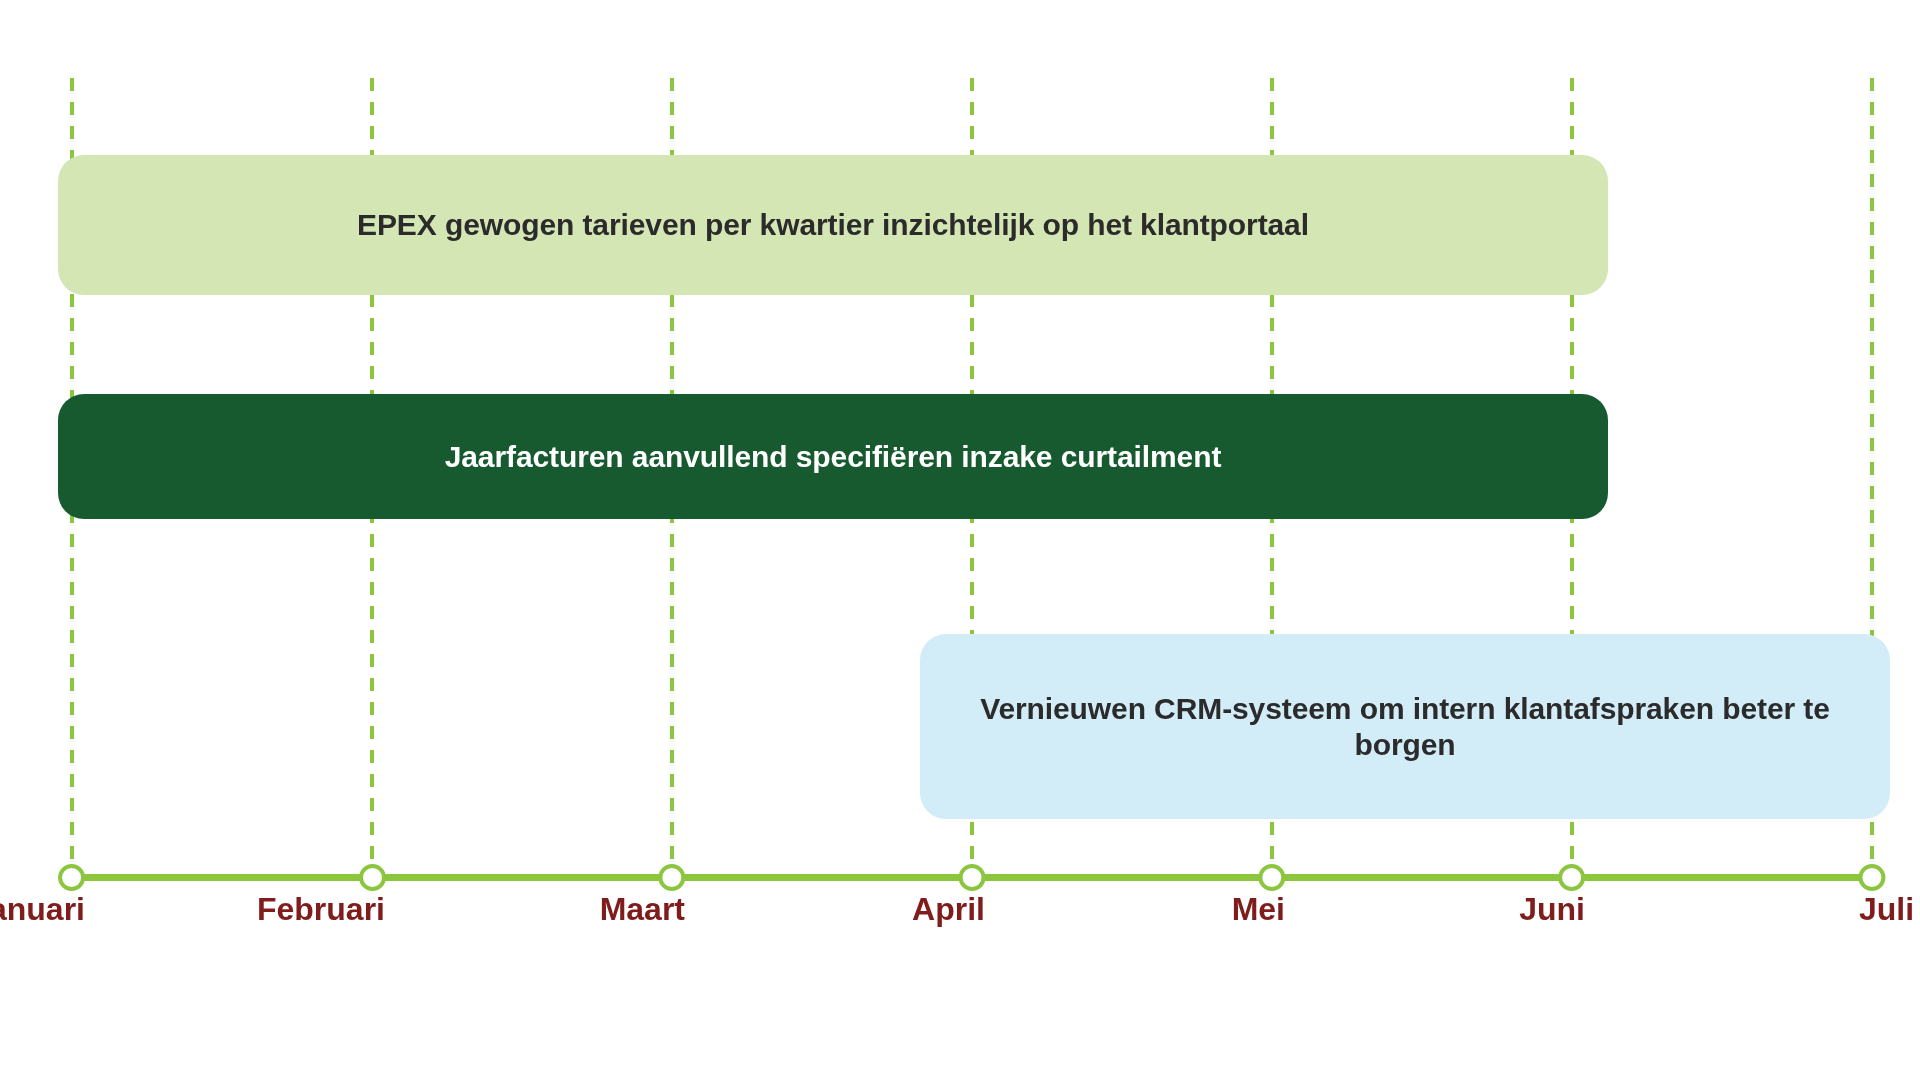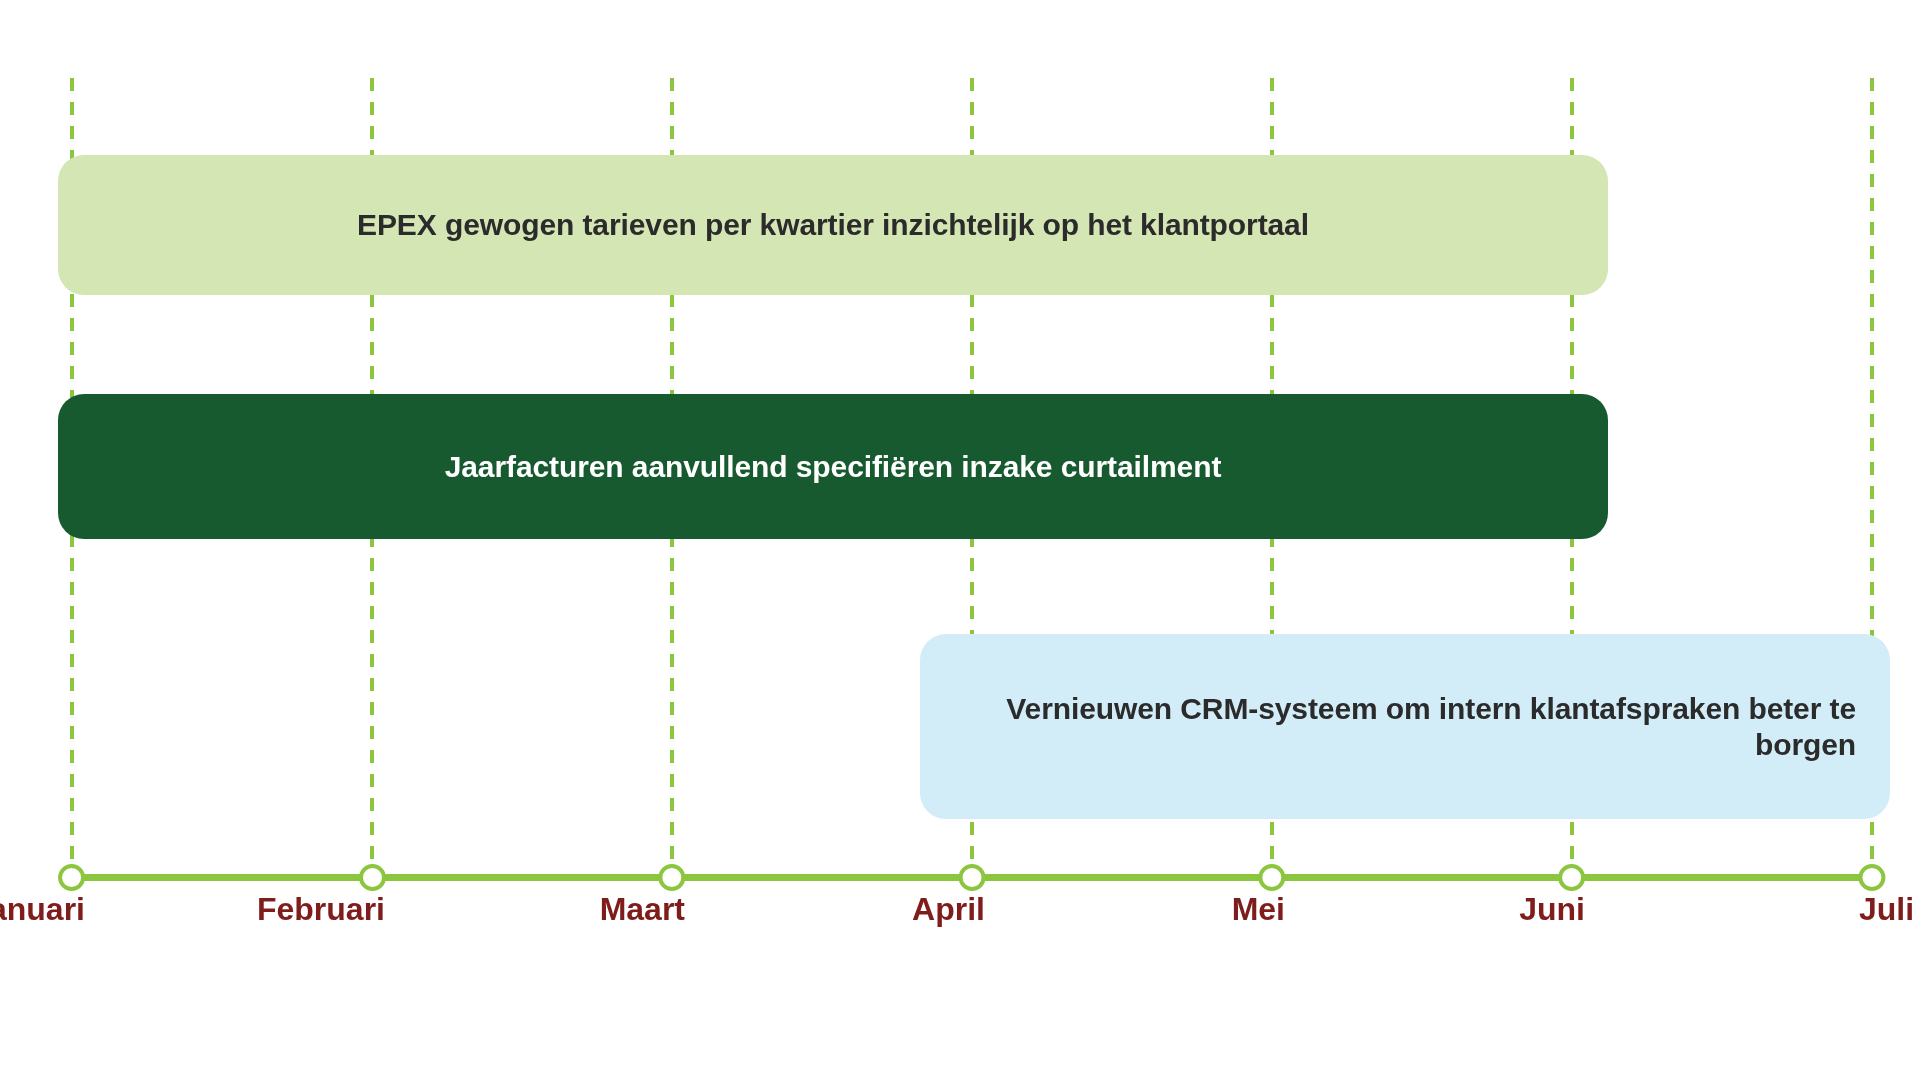--- a/index.html
+++ b/index.html
@@ -46,39 +46,39 @@
     align-items: center;
     justify-content: center;
     border-radius: 26px;
     padding: 10px 34px;
     z-index: 3;
   }
   .bar-label {
     font-weight: bold;
     font-size: 30px;
     line-height: 1.18;
-    text-align: right;
+    text-align: center;
     letter-spacing: -0.1px;
   }
 
   .bar-epex {
     background: #D3E6B4;
     left: 58px;
     top: 155px;
     width: 1550px;
     height: 140px;
   }
   .bar-epex .bar-label { color: #2b2b2b; }
 
   .bar-jaarfacturen {
     background: #175A30;
     left: 58px;
     top: 394px;
     width: 1550px;
-    height: 145px;
+    height: 125px;
   }
   .bar-jaarfacturen .bar-label { color: #ffffff; }
 
   .bar-crm {
     background: #D2ECF8;
     left: 920px;
     top: 634px;
     width: 970px;
     height: 185px;
   }

